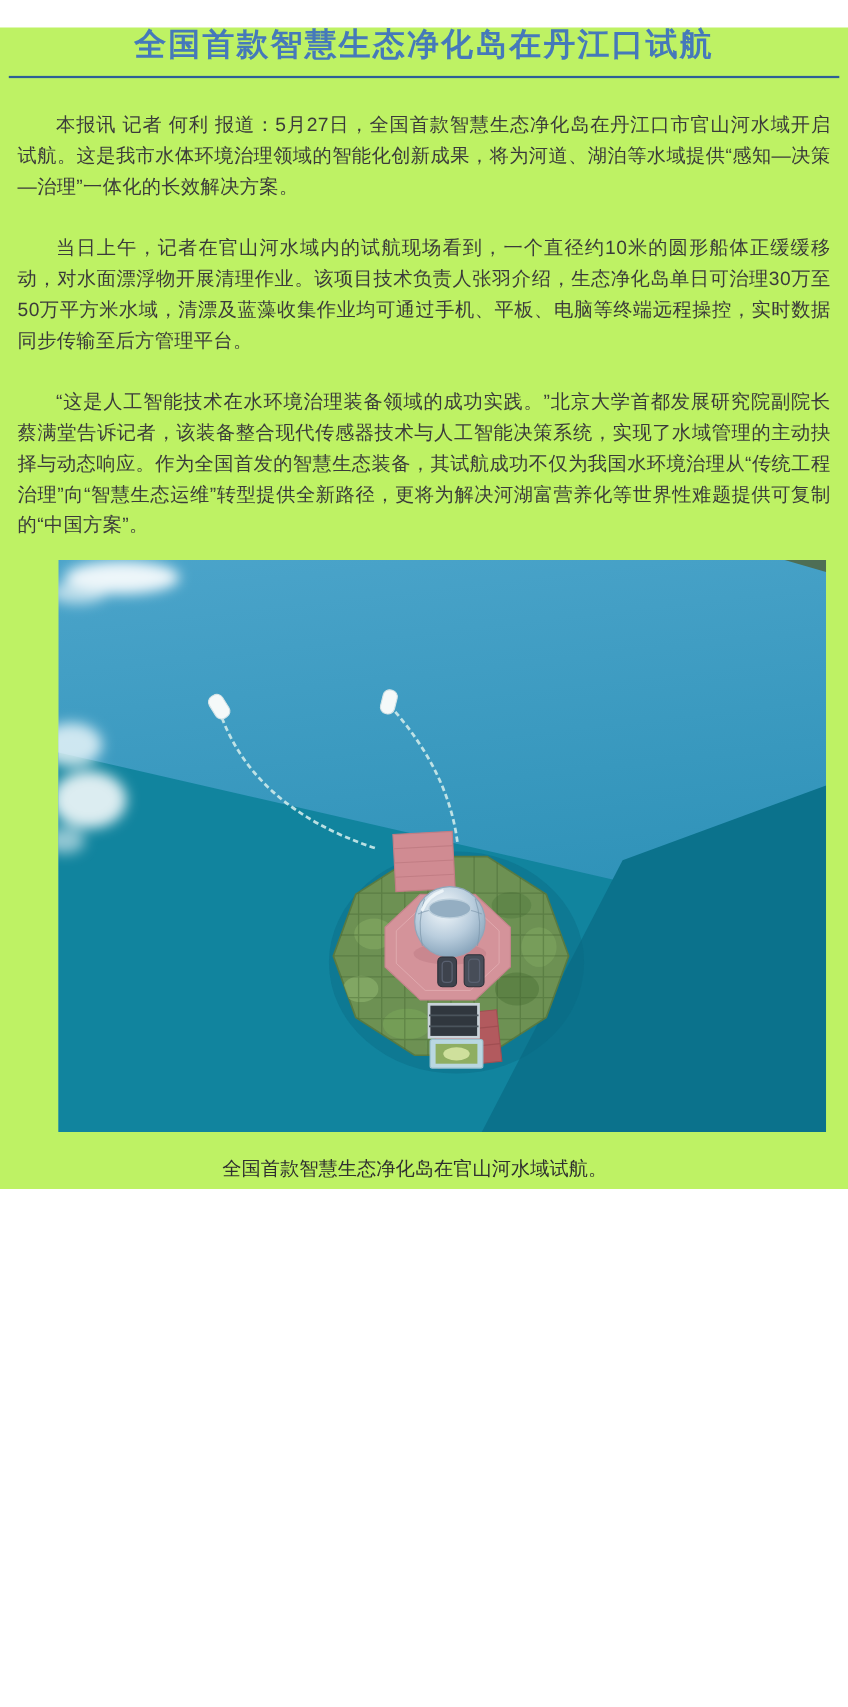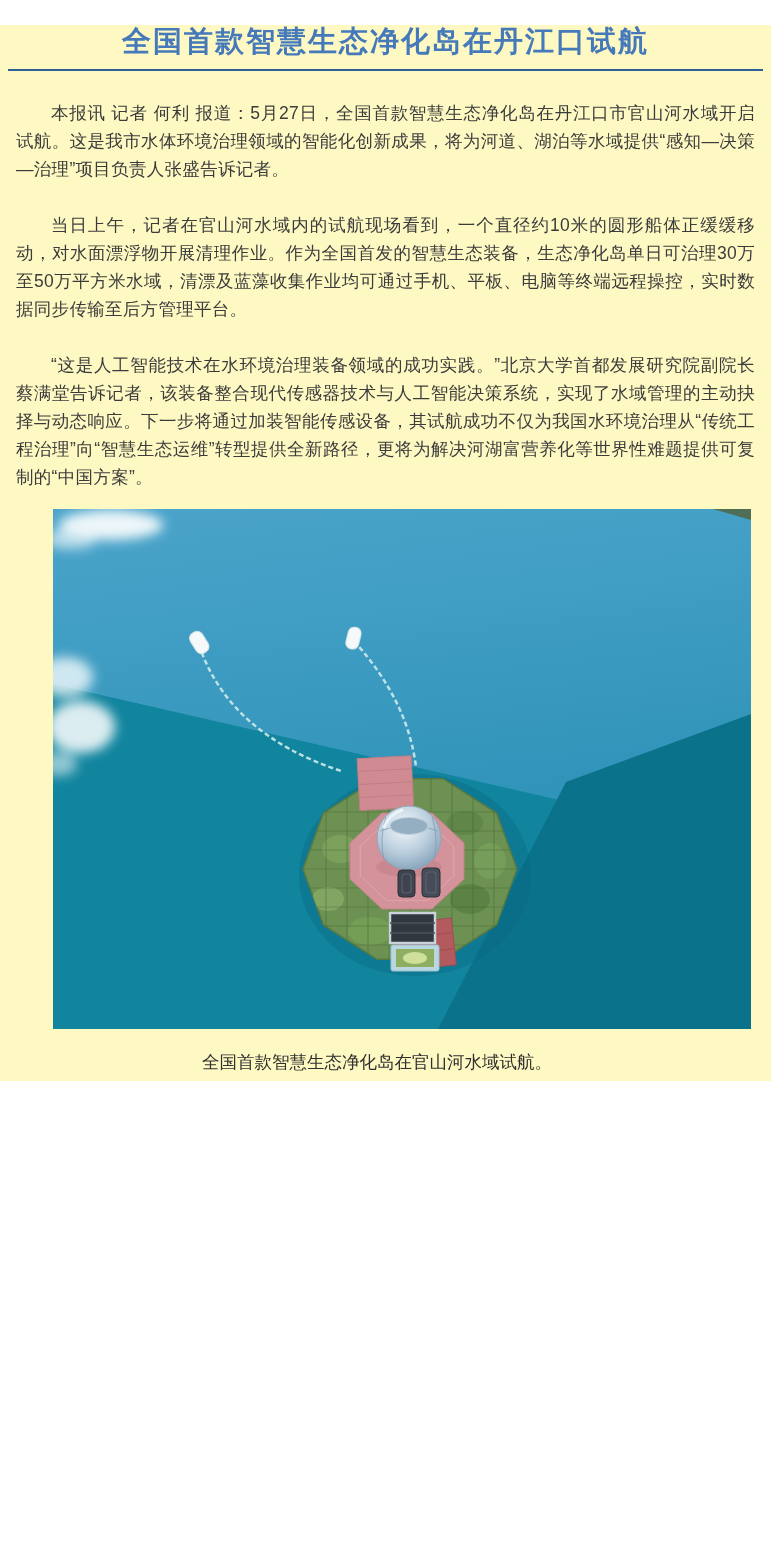--- a/index.html
+++ b/index.html
@@ -1,17 +1,17 @@
 <!DOCTYPE html>
 <html><head>
 <meta charset="utf-8">
 <style>
   html, body { margin:0; padding:0; background:#ffffff; }
   body { width:771px; font-family:"Liberation Sans", sans-serif; }
-  .page { width:771px; background:#fef9c3; }
+  .page { width:771px; background:#bef264; }
 
   .title {
     margin:25px 10px 0 10px;
     text-align:center;
     font-size:29px;
     font-weight:bold;
     letter-spacing:2px;
     line-height:33px;
   }
   .divider {
@@ -46,23 +46,23 @@
 </head>
 <body>
 
 <article class="page">
 
   <h1 class="title" style="color: rgb(69, 121, 186);">全国首款智慧生态净化岛在丹江口试航</h1>
 
   <hr class="divider" style="border-top-color: rgb(46, 95, 150);">
 
   <section class="body-text" style="color: rgb(59, 59, 59);">
-    <p>本报讯 记者 何利 报道：5月27日，全国首款智慧生态净化岛在丹江口市官山河水域开启试航。这是我市水体环境治理领域的智能化创新成果，将为河道、湖泊等水域提供“感知—决策—治理”项目负责人张盛告诉记者。</p>
-    <p>当日上午，记者在官山河水域内的试航现场看到，一个直径约10米的圆形船体正缓缓移动，对水面漂浮物开展清理作业。作为全国首发的智慧生态装备，生态净化岛单日可治理30万至50万平方米水域，清漂及蓝藻收集作业均可通过手机、平板、电脑等终端远程操控，实时数据同步传输至后方管理平台。</p>
-    <p>“这是人工智能技术在水环境治理装备领域的成功实践。”北京大学首都发展研究院副院长蔡满堂告诉记者，该装备整合现代传感器技术与人工智能决策系统，实现了水域管理的主动抉择与动态响应。下一步将通过加装智能传感设备，其试航成功不仅为我国水环境治理从“传统工程治理”向“智慧生态运维”转型提供全新路径，更将为解决河湖富营养化等世界性难题提供可复制的“中国方案”。</p>
+    <p>本报讯 记者 何利 报道：5月27日，全国首款智慧生态净化岛在丹江口市官山河水域开启试航。这是我市水体环境治理领域的智能化创新成果，将为河道、湖泊等水域提供“感知—决策—治理”一体化的长效解决方案。</p>
+    <p>当日上午，记者在官山河水域内的试航现场看到，一个直径约10米的圆形船体正缓缓移动，对水面漂浮物开展清理作业。该项目技术负责人张羽介绍，生态净化岛单日可治理30万至50万平方米水域，清漂及蓝藻收集作业均可通过手机、平板、电脑等终端远程操控，实时数据同步传输至后方管理平台。</p>
+    <p>“这是人工智能技术在水环境治理装备领域的成功实践。”北京大学首都发展研究院副院长蔡满堂告诉记者，该装备整合现代传感器技术与人工智能决策系统，实现了水域管理的主动抉择与动态响应。作为全国首发的智慧生态装备，其试航成功不仅为我国水环境治理从“传统工程治理”向“智慧生态运维”转型提供全新路径，更将为解决河湖富营养化等世界性难题提供可复制的“中国方案”。</p>
   </section>
 
   <figure class="photo-figure">
     <svg class="photo-frame" viewBox="0 0 698 520" xmlns="http://www.w3.org/2000/svg">
       <defs>
         <linearGradient id="waterGrad" x1="0" y1="0" x2="0.15" y2="1">
           <stop offset="0" stop-color="#4ba4ca"></stop>
           <stop offset="0.65" stop-color="#3093b9"></stop>
           <stop offset="1" stop-color="#2a8fb5"></stop>
         </linearGradient>

